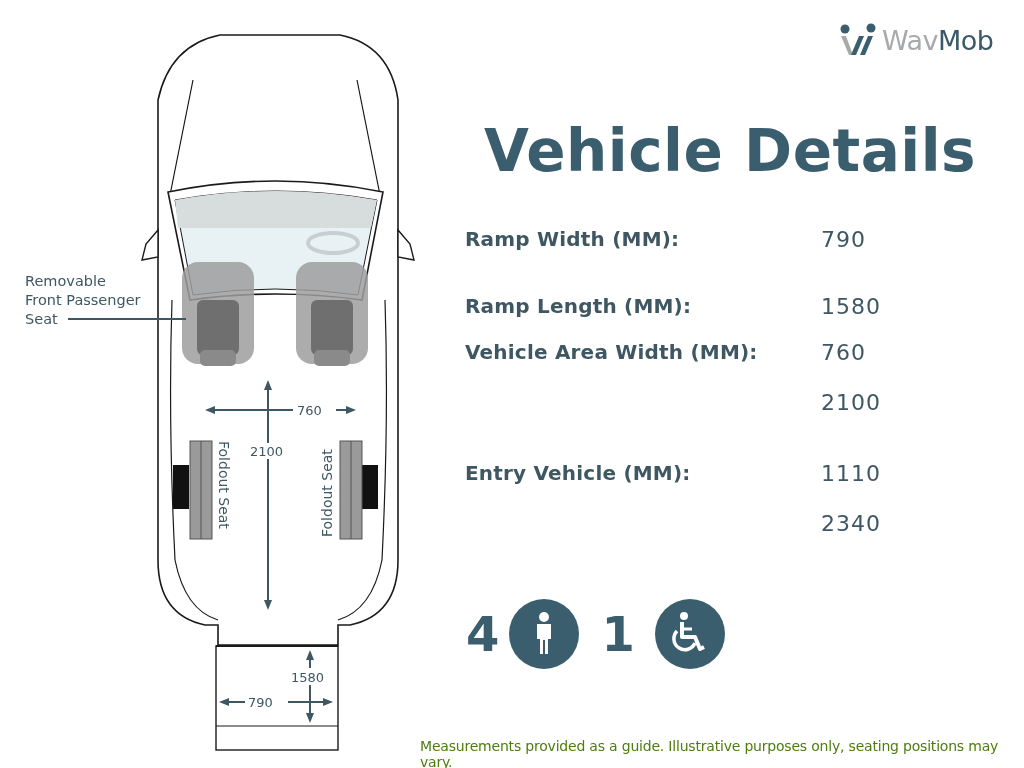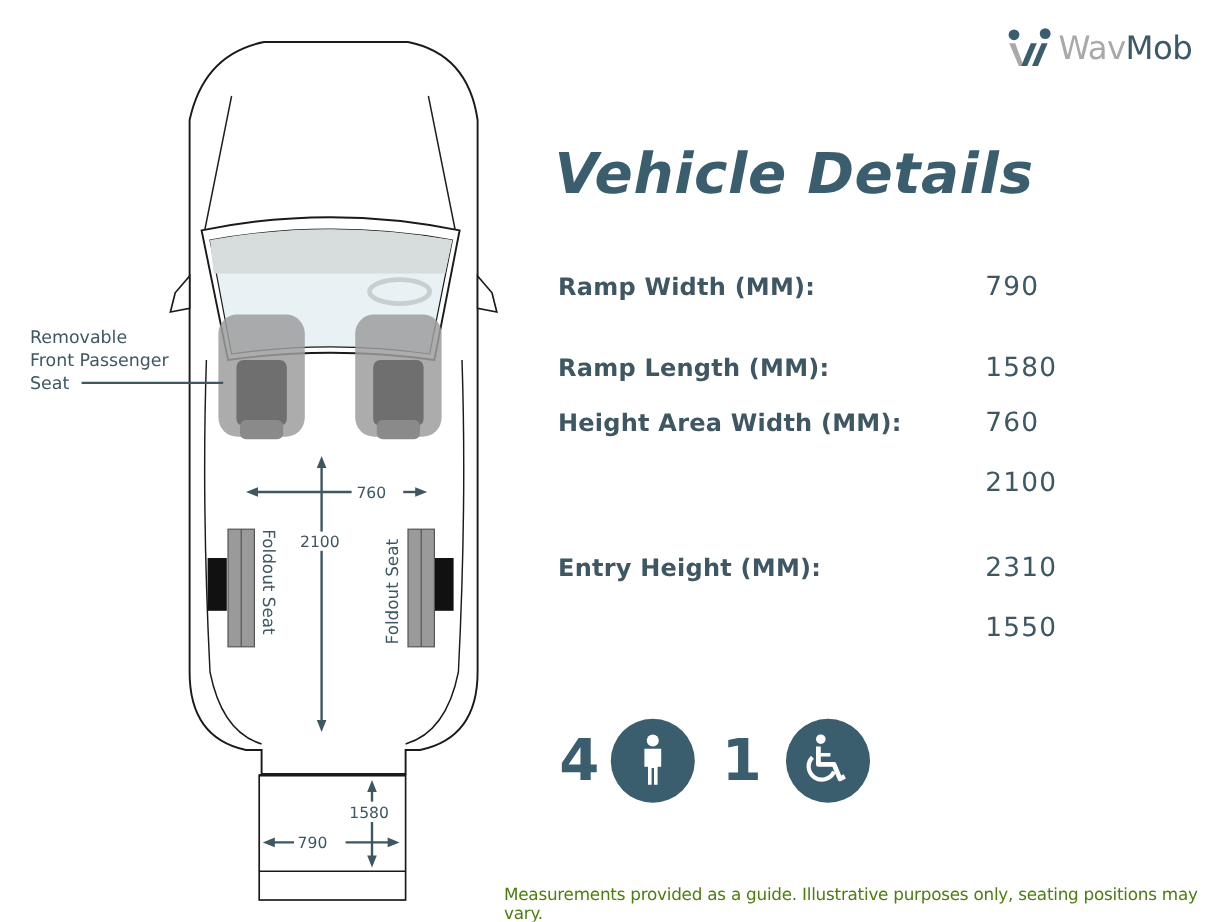--- a/index.html
+++ b/index.html
@@ -6,22 +6,22 @@
   body { width: 1024px; height: 768px; position: relative; overflow: hidden;
          font-family: "DejaVu Sans", sans-serif; color: #3b5967; }
   .logo { position: absolute; left: 838px; top: 20px; width: 175px; height: 40px;
           display: flex; align-items: center; }
   .logo svg { width: 42px; height: 36px; }
   .logo-text { font-family: "DejaVu Sans", sans-serif; font-size: 27px; letter-spacing: -0.5px;
                margin-left: 2px; line-height: 1; text-align: center; }
   .logo-wav { color: #a7a9ab; }
   .logo-mob { color: #3b5967; }
 
-  .title { position: absolute; left: 462px; top: 122px; font-size: 47px; font-weight: bold;
-           color: #3b5e6e; letter-spacing: 0.5px; line-height: 1; font-style: italic; }
+  .title { position: absolute; left: 484px; top: 122px; font-size: 58px; font-weight: bold;
+           color: #3b5e6e; letter-spacing: 0.5px; line-height: 1; }
 
   .spec-row { position: absolute; left: 465px; width: 440px; height: 30px; display: flex;
               align-items: center; font-size: 20px; }
   .spec-label { font-weight: bold; color: #3e5763; letter-spacing: 0.2px; }
   .spec-value { position: absolute; left: 356px; color: #3e5763; font-size: 22px; letter-spacing: 1px; }
 
   .capacity { position: absolute; left: 466px; top: 598px; height: 72px; display: flex; align-items: center; }
   .cap-num { font-size: 48px; font-weight: bold; color: #3b5e6e; line-height: 1; }
   .cap-icon { width: 70px; height: 70px; border-radius: 50%; background: #3b5e6e;
               display: flex; align-items: center; justify-content: center; }
@@ -131,32 +131,32 @@
 
 <div class="spec-row" style="top:224px">
   <span class="spec-label">Ramp Width (MM):</span>
   <span class="spec-value">790</span>
 </div>
 <div class="spec-row" style="top:291px">
   <span class="spec-label">Ramp Length (MM):</span>
   <span class="spec-value">1580</span>
 </div>
 <div class="spec-row" style="top:337px">
-  <span class="spec-label">Height Area Width (MM):</span>
+  <span class="spec-label">Vehicle Area Width (MM):</span>
   <span class="spec-value">760</span>
 </div>
 <div class="spec-row" style="top:387px">
   <span class="spec-value">2100</span>
 </div>
 <div class="spec-row" style="top:458px">
-  <span class="spec-label">Entry Height (MM):</span>
-  <span class="spec-value">2310</span>
+  <span class="spec-label">Entry Vehicle (MM):</span>
+  <span class="spec-value">1110</span>
 </div>
 <div class="spec-row" style="top:508px">
-  <span class="spec-value">1550</span>
+  <span class="spec-value">2340</span>
 </div>
 
 <div class="capacity">
   <span class="cap-num">4</span>
   <span class="cap-icon" style="margin-left:10px">
     <svg viewBox="0 0 56 56">
       <circle cx="28" cy="11" r="5" fill="#fff"></circle>
       <path d="M21 18 L35 18 L35 33 L32 33 L32 48 L29 48 L29 34 L27 34 L27 48 L24 48 L24 33 L21 33 Z" fill="#fff"></path>
     </svg>
   </span>

